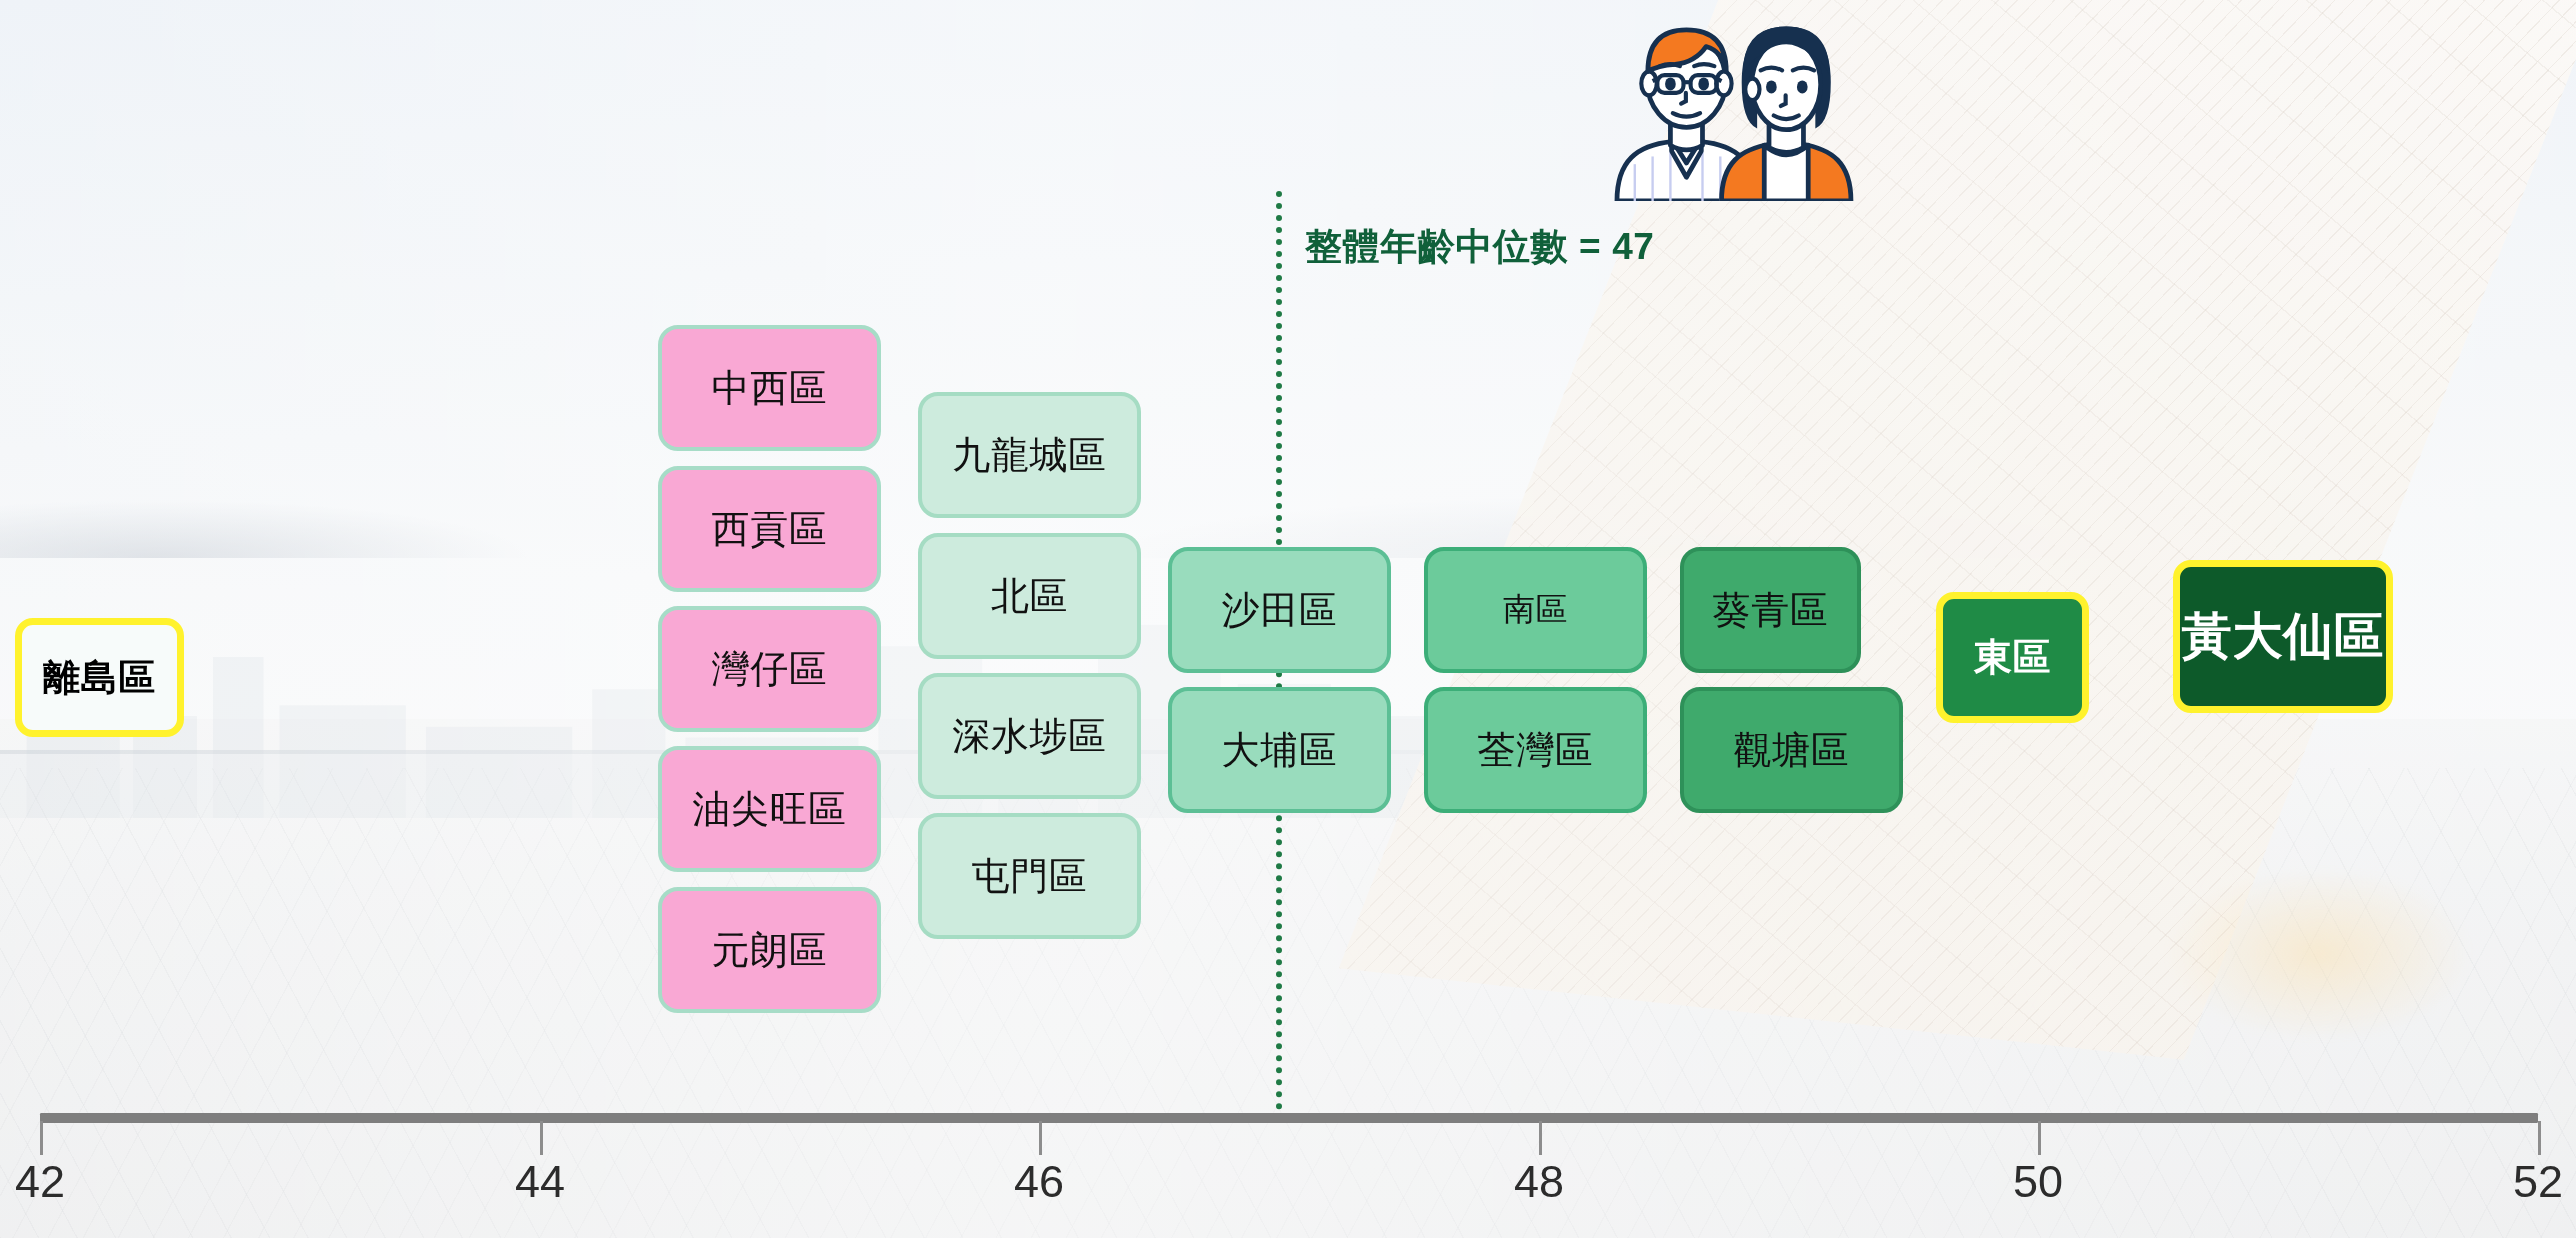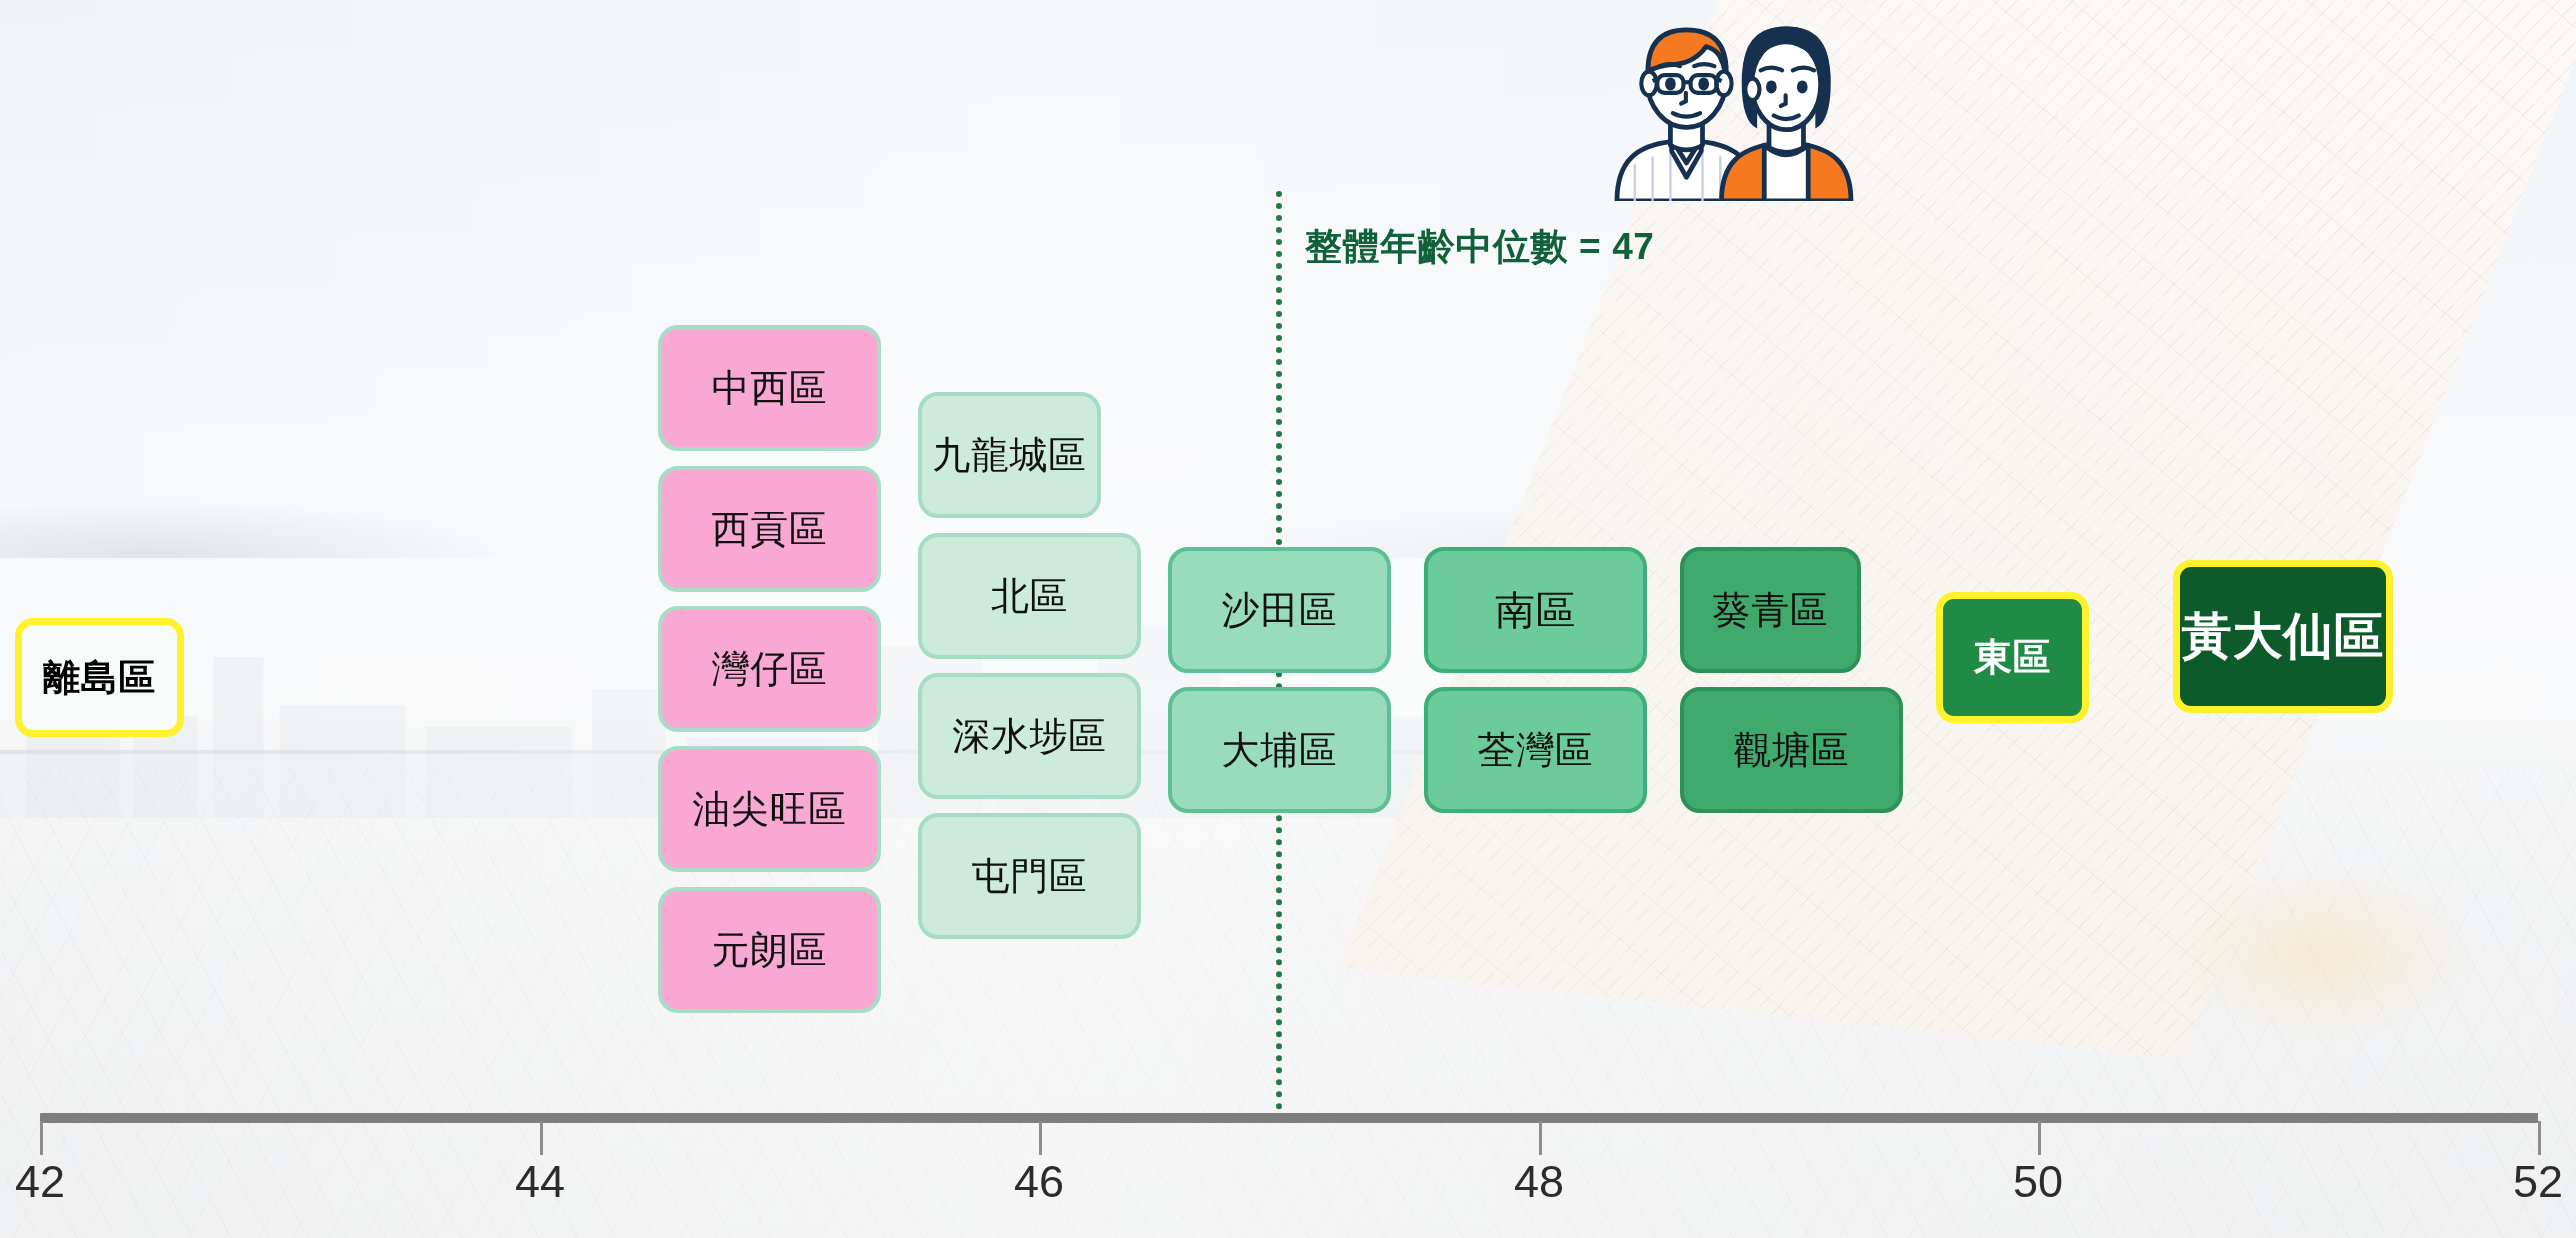--- a/index.html
+++ b/index.html
@@ -283,27 +283,27 @@
   <div class="median-line"></div>
   <div class="median-label">整體年齡中位數 = 47</div>
 
   <div id="chips">
       <div class="chip t-white" style="left: 15px; top: 618px; width: 169px; height: 119px; font-size: 37px;">離島區</div>
       <div class="chip t-pale" style="left: 658px; top: 325px; width: 223px; height: 126px; font-size: 38px;">中西區</div>
       <div class="chip t-pale" style="left: 658px; top: 466px; width: 223px; height: 126px; font-size: 38px;">西貢區</div>
       <div class="chip t-pale" style="left: 658px; top: 606px; width: 223px; height: 126px; font-size: 38px;">灣仔區</div>
       <div class="chip t-pale" style="left: 658px; top: 746px; width: 223px; height: 126px; font-size: 38px;">油尖旺區</div>
       <div class="chip t-pale" style="left: 658px; top: 887px; width: 223px; height: 126px; font-size: 38px;">元朗區</div>
-      <div class="chip t-mint" style="left: 918px; top: 392px; width: 183px; height: 126px; font-size: 38px;">九龍城區</div>
+      <div class="chip t-mint" style="left: 918px; top: 392px; width: 223px; height: 126px; font-size: 38px;">九龍城區</div>
       <div class="chip t-mint" style="left: 918px; top: 533px; width: 223px; height: 126px; font-size: 38px;">北區</div>
       <div class="chip t-mint" style="left: 918px; top: 673px; width: 223px; height: 126px; font-size: 38px;">深水埗區</div>
       <div class="chip t-mint" style="left: 918px; top: 813px; width: 223px; height: 126px; font-size: 38px;">屯門區</div>
       <div class="chip t-mid" style="left: 1168px; top: 547px; width: 223px; height: 126px; font-size: 38px;">沙田區</div>
       <div class="chip t-mid" style="left: 1168px; top: 687px; width: 223px; height: 126px; font-size: 38px;">大埔區</div>
-      <div class="chip t-green" style="left: 1424px; top: 547px; width: 223px; height: 126px; font-size: 40px;">南區</div>
+      <div class="chip t-green" style="left: 1424px; top: 547px; width: 223px; height: 126px; font-size: 32px;">南區</div>
       <div class="chip t-green" style="left: 1424px; top: 687px; width: 223px; height: 126px; font-size: 38px;">荃灣區</div>
       <div class="chip t-deep" style="left: 1680px; top: 547px; width: 181px; height: 126px; font-size: 38px;">葵青區</div>
       <div class="chip t-deep" style="left: 1680px; top: 687px; width: 223px; height: 126px; font-size: 38px;">觀塘區</div>
       <div class="chip t-hl" style="left: 1936px; top: 592px; width: 153px; height: 131px; font-size: 38px;">東區</div>
       <div class="chip t-hl-dark" style="left: 2173px; top: 560px; width: 220px; height: 153px; font-size: 50px;">黃大仙區</div>
     </div>
 
   <div class="axis-line"></div>
   <div id="axis-ticks">
       <div class="tick" style="left: 40px;"></div>

